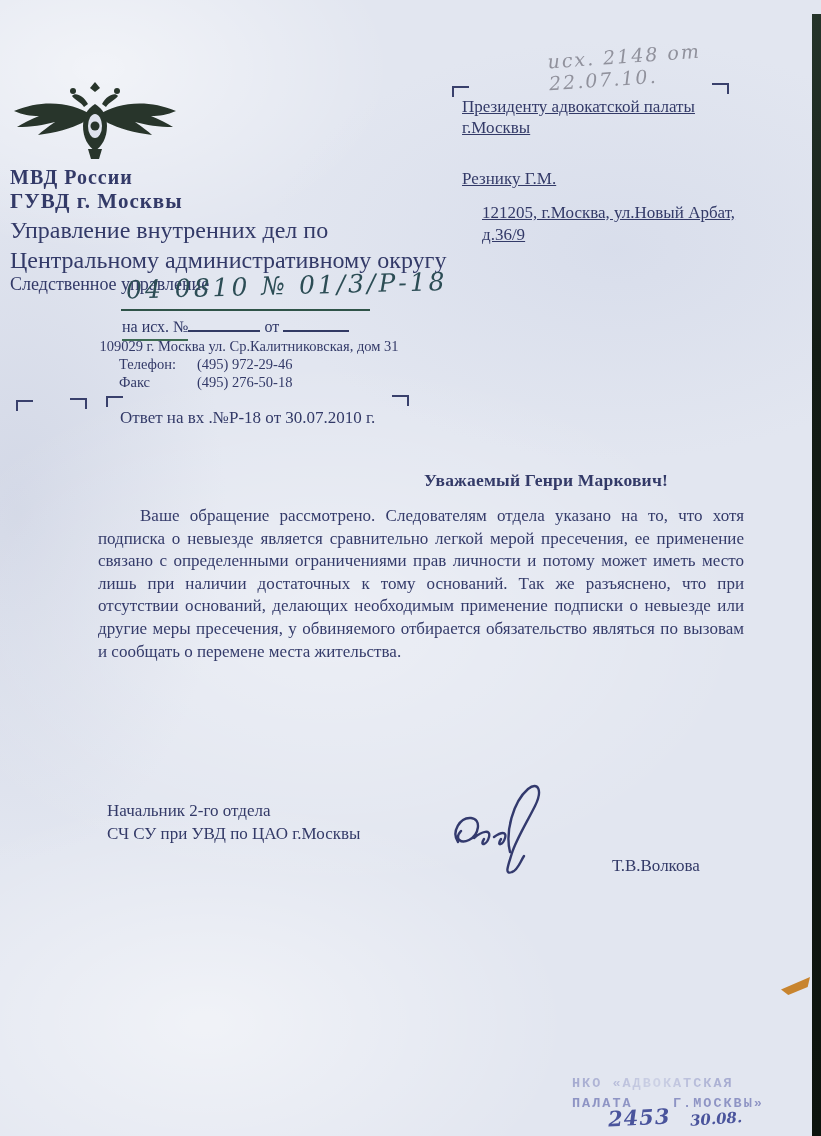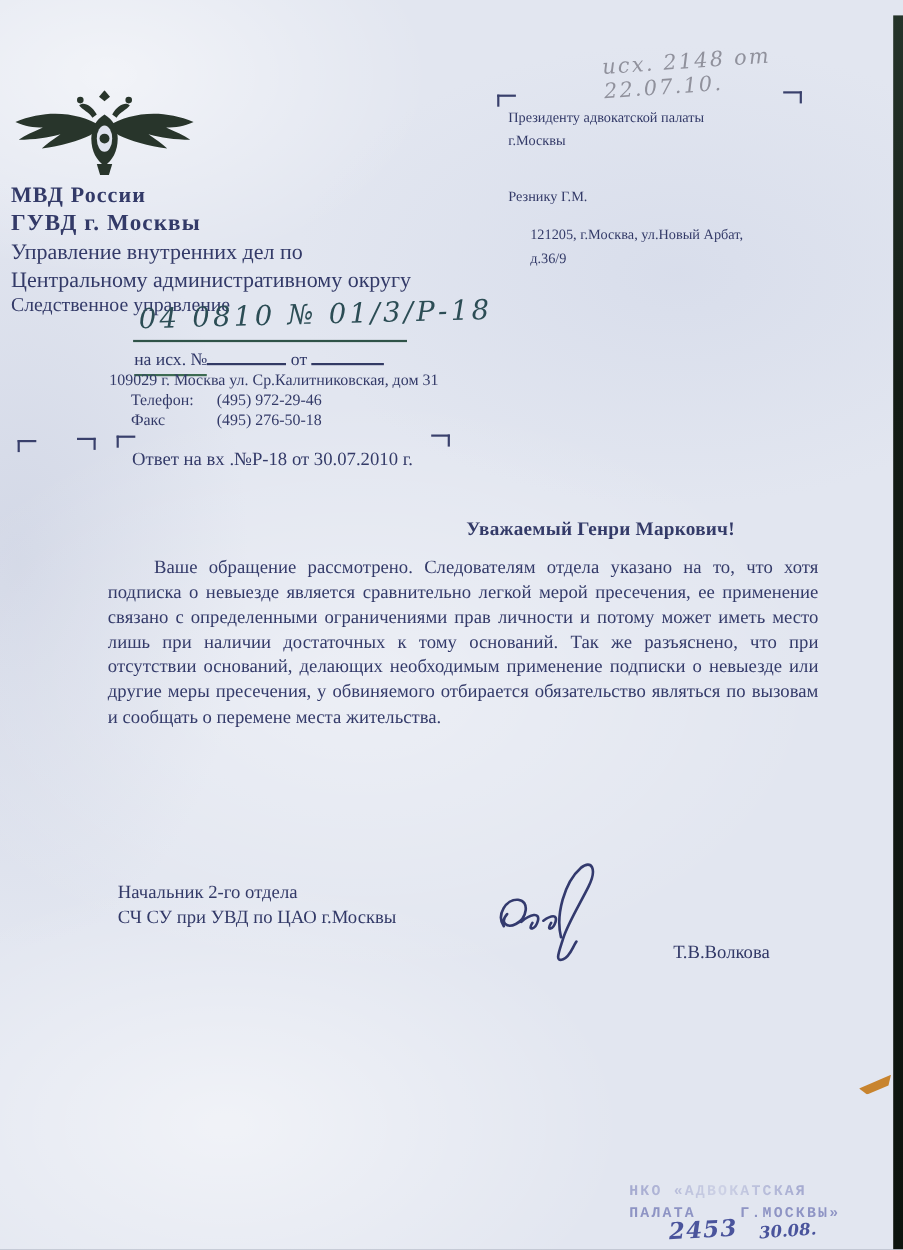--- a/index.html
+++ b/index.html
@@ -22,41 +22,41 @@
   
   .edge-right {
     position:absolute; right:0; top:14px; bottom:0; width:9px;
     background:linear-gradient(180deg,#25342a 0%, #131c15 30%, #0d140e 100%);
   }
 
   
   .lh { left:10px; top:82px; width:478px; text-align:left; }
   .lh .org1 { font-weight:bold; font-size:20px; letter-spacing:1px; margin-top:2px; }
   .lh .org2 { font-weight:bold; font-size:21px; letter-spacing:1px; }
-  .lh .org3 { font-size:20px; margin-top:3px; }
+  .lh .org3 { font-size:24px; margin-top:3px; }
   .lh .division { font-size:18px; margin-top:0; }
 
   .hand-number {
     left:126px; top:272px; width:260px;
     font-size:25px; font-style:italic; letter-spacing:3px;
     color:#2c4d55; transform:rotate(-1.5deg);
     font-family:"DejaVu Serif", serif;
   }
   .hand-underline { left:121px; top:309px; width:249px; height:0; border-top:2px solid #2f5348; }
 
   .ref-blank-row { left:122px; top:316px; font-size:16px; color:#2f3767; }
   .ref-blank-row .lbl { border-bottom:2px solid #3d6b52; padding-bottom:4px; }
   .blank-seg { display:inline-block; border-bottom:2px solid #323a64; height:14px; vertical-align:baseline; }
 
   .addr-block { left:10px; top:338px; width:478px; text-align:center; font-size:14.5px; }
   .phone-row { width:260px; margin:1px auto 0; display:flex; text-align:left; font-size:14.5px; }
   .phone-row .plabel { width:78px; }
 
   
-  .recipient { left:462px; top:96px; width:300px; font-size:13px; line-height:21px; }
+  .recipient { left:462px; top:96px; width:300px; font-size:17px; line-height:21px;text-decoration:underline; }
   .recipient .name { margin-top:30px; }
   .recipient .raddr { margin-top:13px; padding-left:20px; line-height:22px; }
 
   
   .mark { position:absolute; width:15px; height:9px; }
   .mark.tl { border-top:2px solid #39406c; border-left:2px solid #39406c; }
   .mark.tr { border-top:2px solid #39406c; border-right:2px solid #39406c; }
 
   .reference { left:120px; top:408px; font-size:17px; }
 

